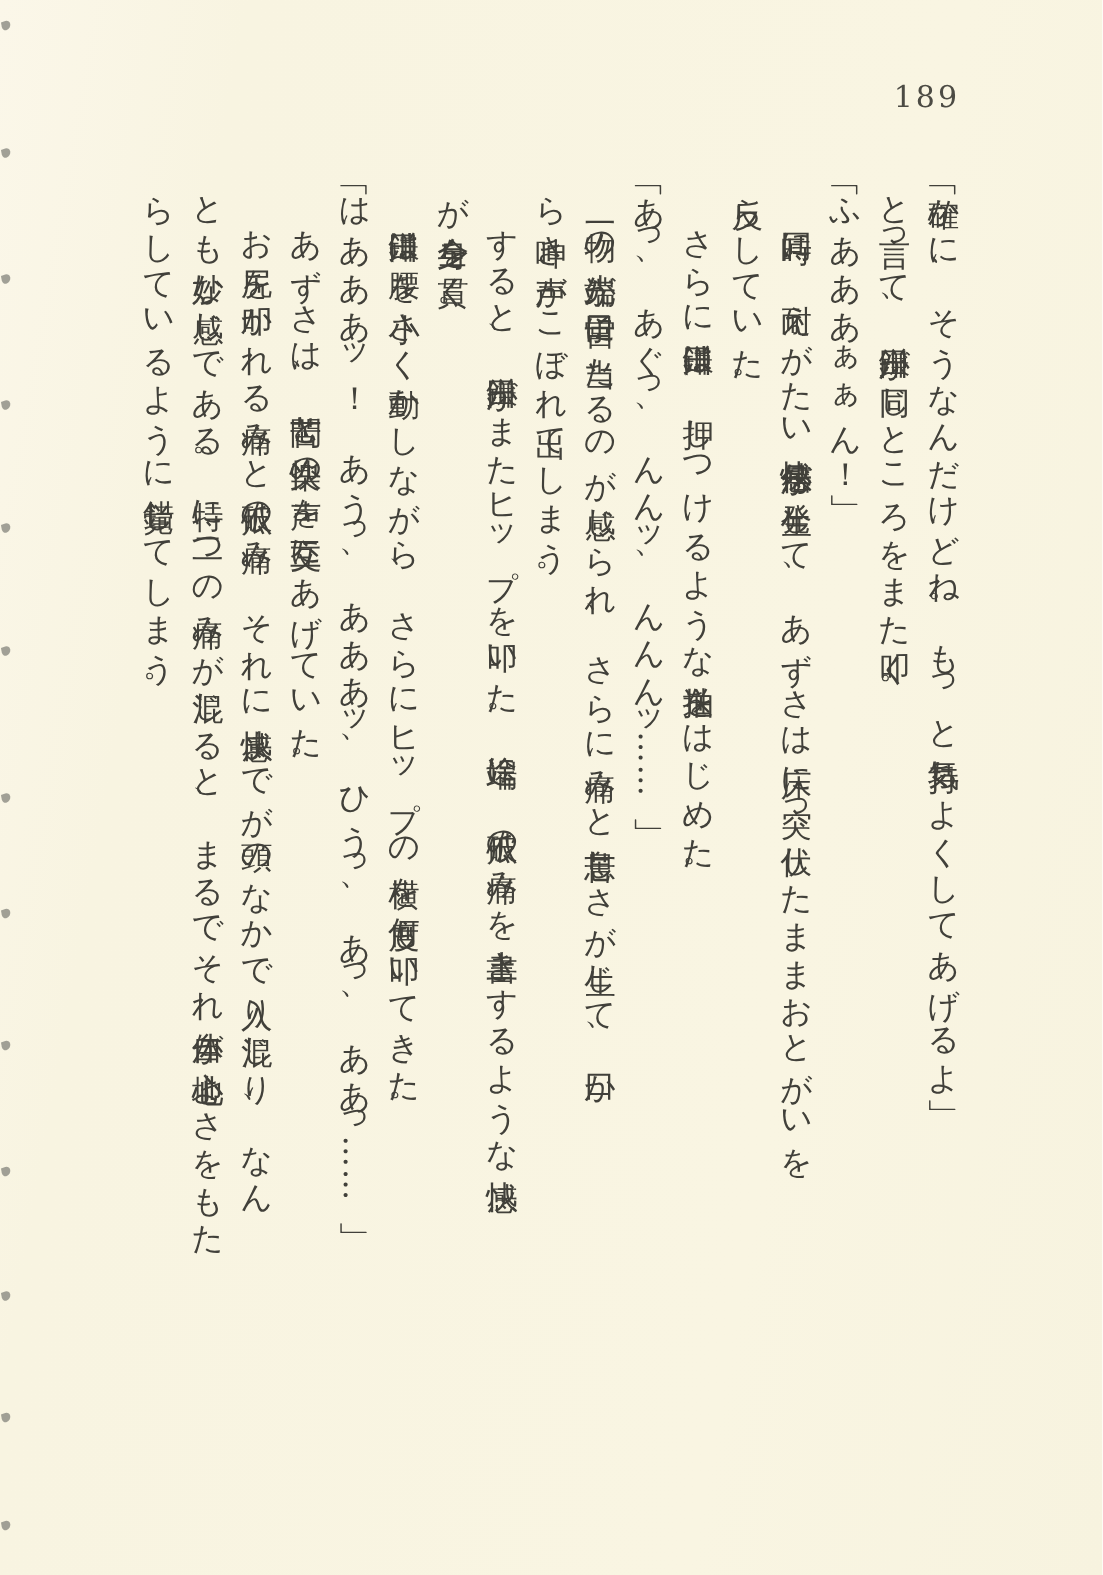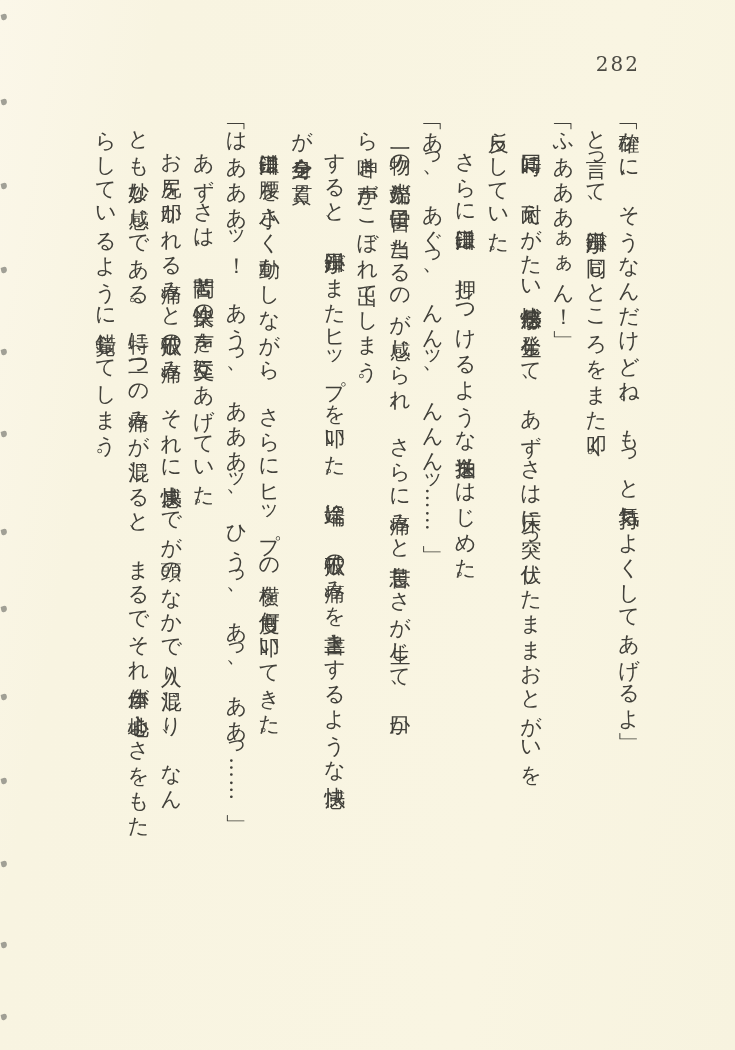--- a/index.html
+++ b/index.html
@@ -53,21 +53,21 @@
     background: #83837b;
     border-radius: 0 70% 70% 70%;
     transform: rotate(-20deg) skewX(-10deg);
     opacity: 0.75;
   }
 </style>
 </head>
 <body>
 
 <div class="page">
-  <div class="page-number">282</div>
+  <div class="page-number">189</div>
 
   <div class="text-block" id="text-block">
       <p>「確かに、そうなんだけどね。もっと気持ちよくしてあげるよ」</p>
       <p>と言って、鎌田が同じところをまた叩く。</p>
       <p>「ふあああぁぁん！」</p>
       <p class="indent">同時に、耐えがたい快感信号が発生して、あずさは床に突っ伏したままおとがいを</p>
       <p>反らしていた。</p>
       <p class="indent">さらに鎌田は、押しつけるような抽送をはじめた。</p>
       <p>「あっ、あぐっ、んんッ、んんんッ……」</p>
       <p class="indent">一物の先端が子宮口に当たるのが感じられ、さらに痛みと息苦しさが生じて、口か</p>

